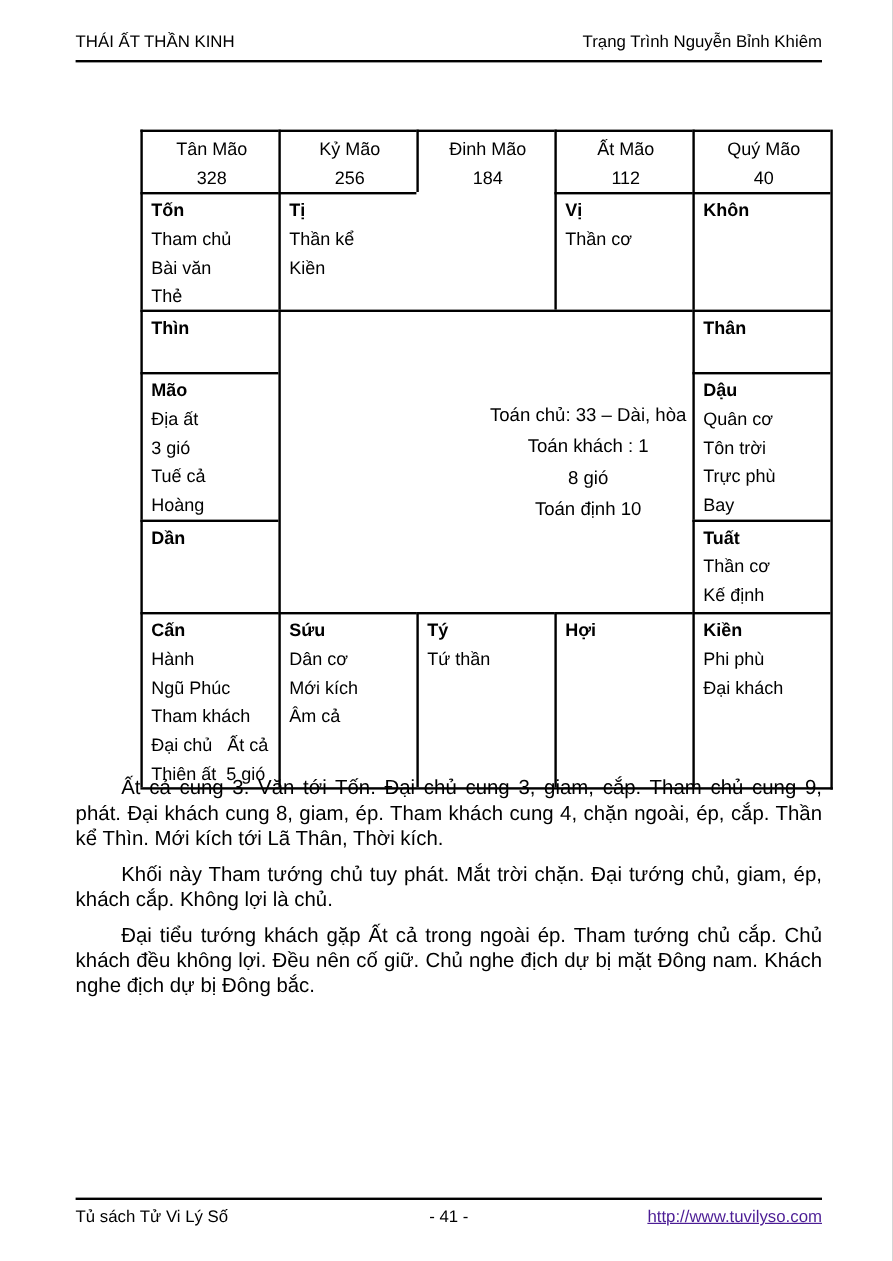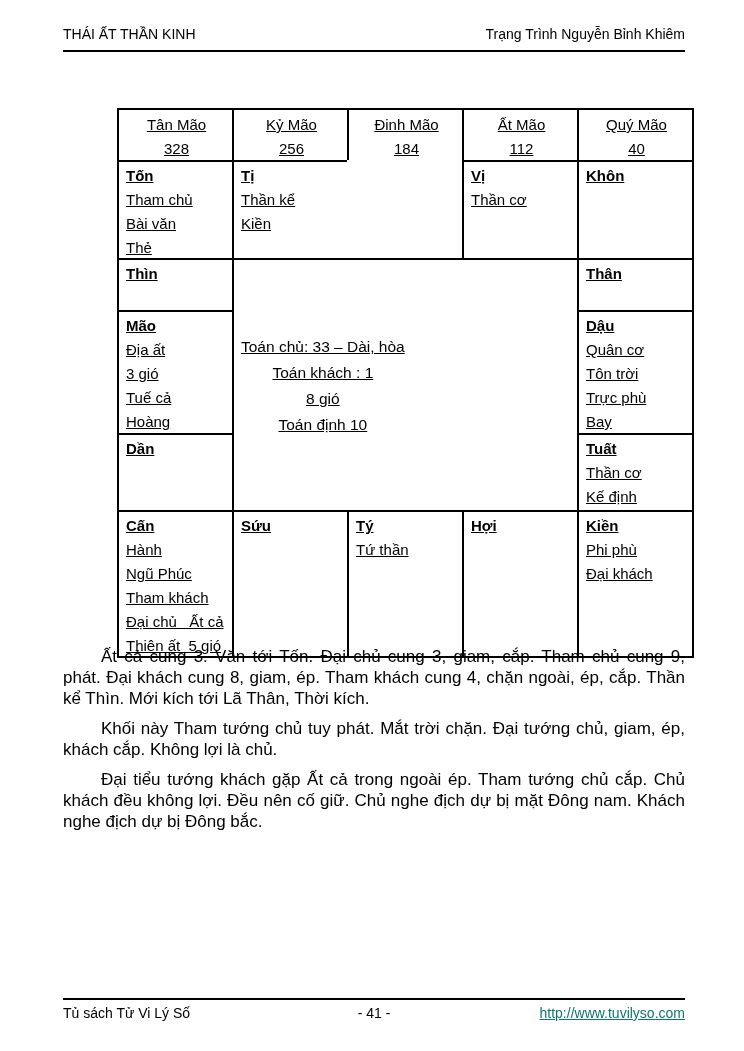--- a/index.html
+++ b/index.html
@@ -32,28 +32,27 @@
     border-bottom: 2px solid #000;
     font-size: 15px;
   }
   .cell {
     box-sizing: border-box;
     border-left: 2px solid #000;
     border-top: 2px solid #000;
     padding: 2px 5px 0 7px;
     overflow: hidden;
     line-height: 24px;
-    text-decoration: underline;
   }
   .year-cell { text-align: center; padding-top: 3px; }
   .palace-title { font-weight: bold; }
   .palace-lines, .center-lines { white-space: pre-wrap; }
   .center-cell {
     grid-column: 2 / 5; grid-row: 3 / 6;
-    display: flex; align-items: center; justify-content: flex-start;
+    display: flex; align-items: center; justify-content: flex-end;
     text-align: center;
   }
   .center-lines { line-height: 26px; font-size: 15.5px; }
 
   .r2c1{grid-column:1;grid-row:2}.r2c2{grid-column:2;grid-row:2}.r2c3{grid-column:3;grid-row:2}
   .r2c4{grid-column:4;grid-row:2}.r2c5{grid-column:5;grid-row:2}
   .r3c1{grid-column:1;grid-row:3}.r3c5{grid-column:5;grid-row:3}
   .r4c1{grid-column:1;grid-row:4}.r4c5{grid-column:5;grid-row:4}
   .r5c1{grid-column:1;grid-row:5}.r5c5{grid-column:5;grid-row:5}
   .r6c1{grid-column:1;grid-row:6}.r6c2{grid-column:2;grid-row:6}.r6c3{grid-column:3;grid-row:6}
@@ -74,21 +73,21 @@
   .page-footer {
     position: absolute; left: 63px; top: 998px; width: 622px;
     border-top: 2px solid #000;
     padding-top: 5px;
     display: grid; grid-template-columns: 1fr auto 1fr;
     font-size: 14px;
   }
   .page-footer .fl { justify-self: start; }
   .page-footer .fc { justify-self: center; }
   .page-footer .fr { justify-self: end; }
-  .footer-link { color: #0f766e; text-decoration: underline; padding-left: 48px; }
+  .footer-link { color: #4c1d95; text-decoration: underline; padding-left: 48px; }
 </style>
 </head>
 <body>
 
 <div class="page">
 
   <div class="page-header">
     <span>THÁI ẤT THẦN KINH</span>
     <span>Trạng Trình Nguyễn Bỉnh Khiêm</span>
   </div>
@@ -181,20 +180,23 @@
     <div class="cell r6c1">
       <div class="palace-title">Cấn</div>
       <div class="palace-lines">Hành
 Ngũ Phúc
 Tham khách
 Đại chủ   Ất cả
 Thiên ất  5 gió</div>
     </div>
     <div class="cell r6c2">
       <div class="palace-title">Sứu</div>
+      <div class="palace-lines">Dân cơ
+Mới kích
+Âm cả</div>
     </div>
     <div class="cell r6c3">
       <div class="palace-title">Tý</div>
       <div class="palace-lines">Tứ thần</div>
     </div>
     <div class="cell r6c4">
       <div class="palace-title">Hợi</div>
       <div class="palace-lines"></div>
     </div>
     <div class="cell r6c5">

